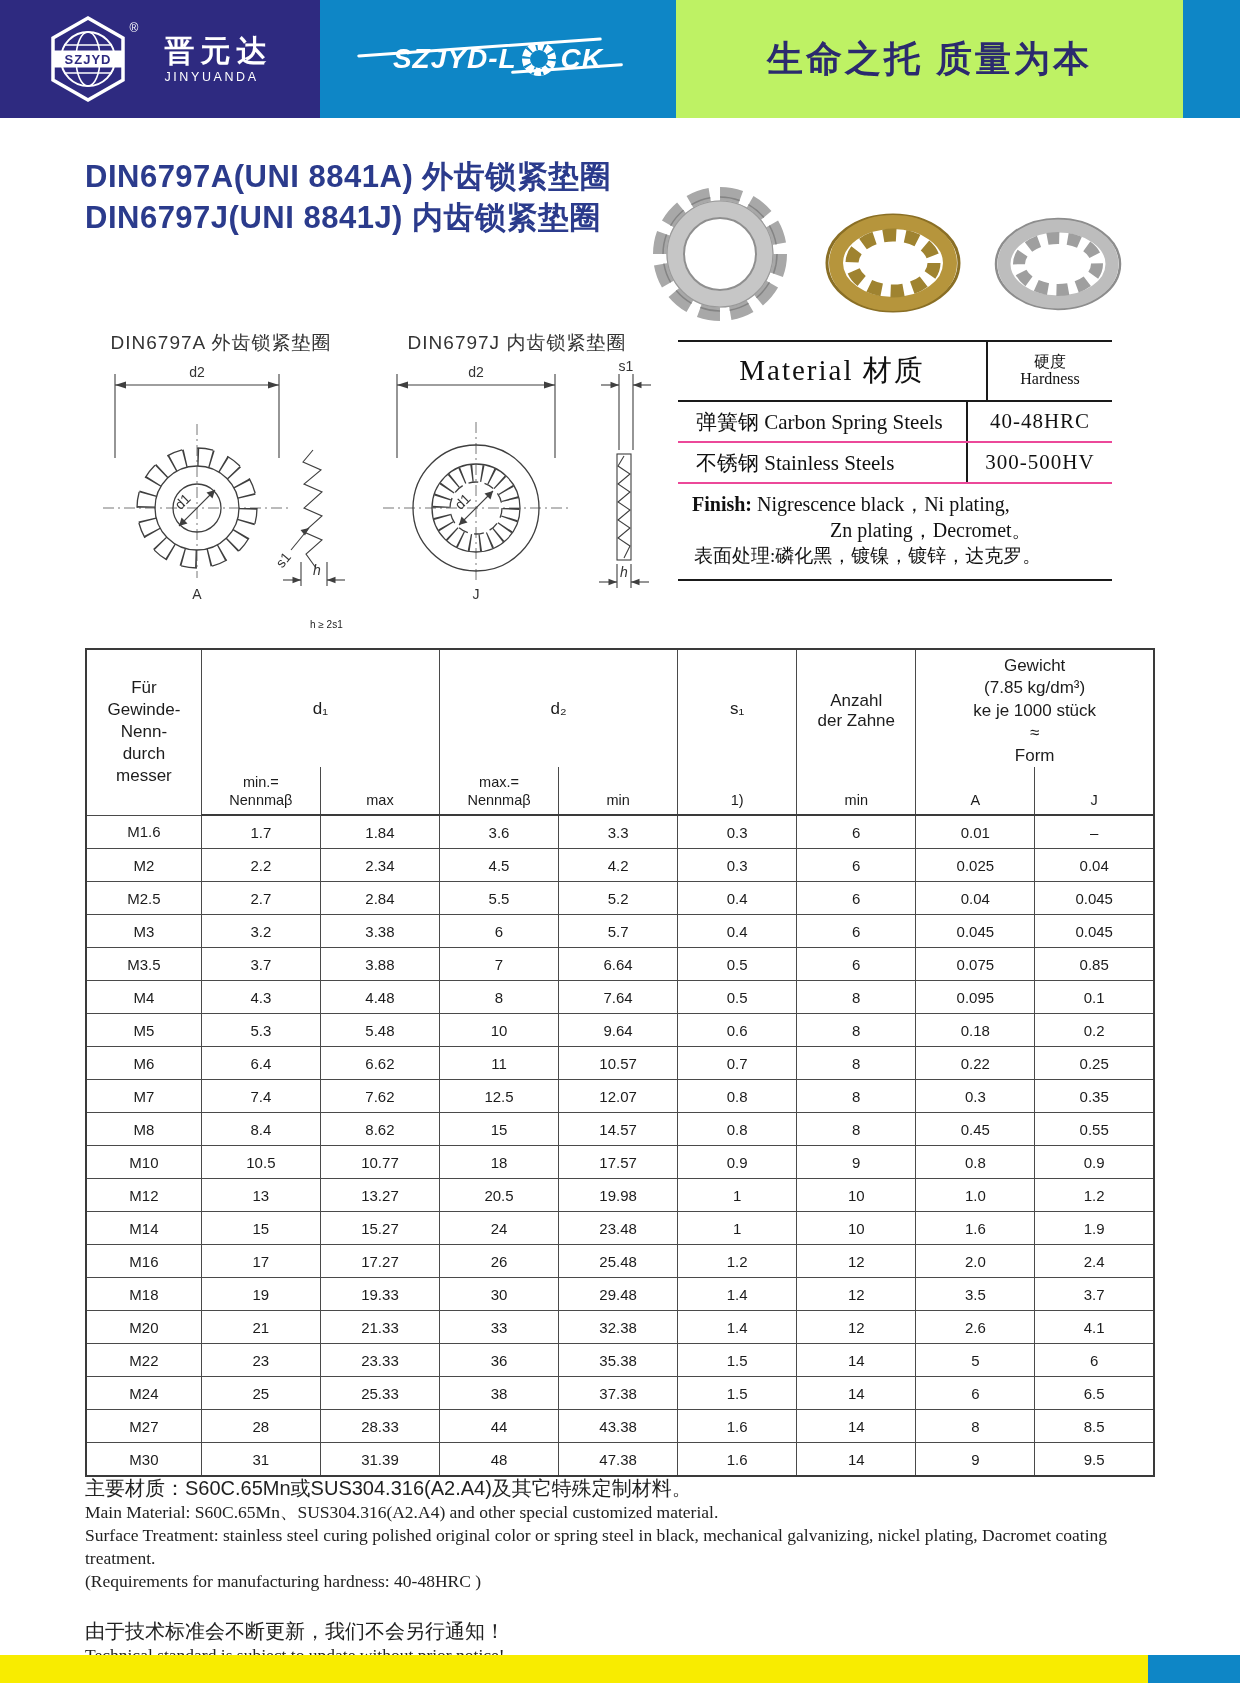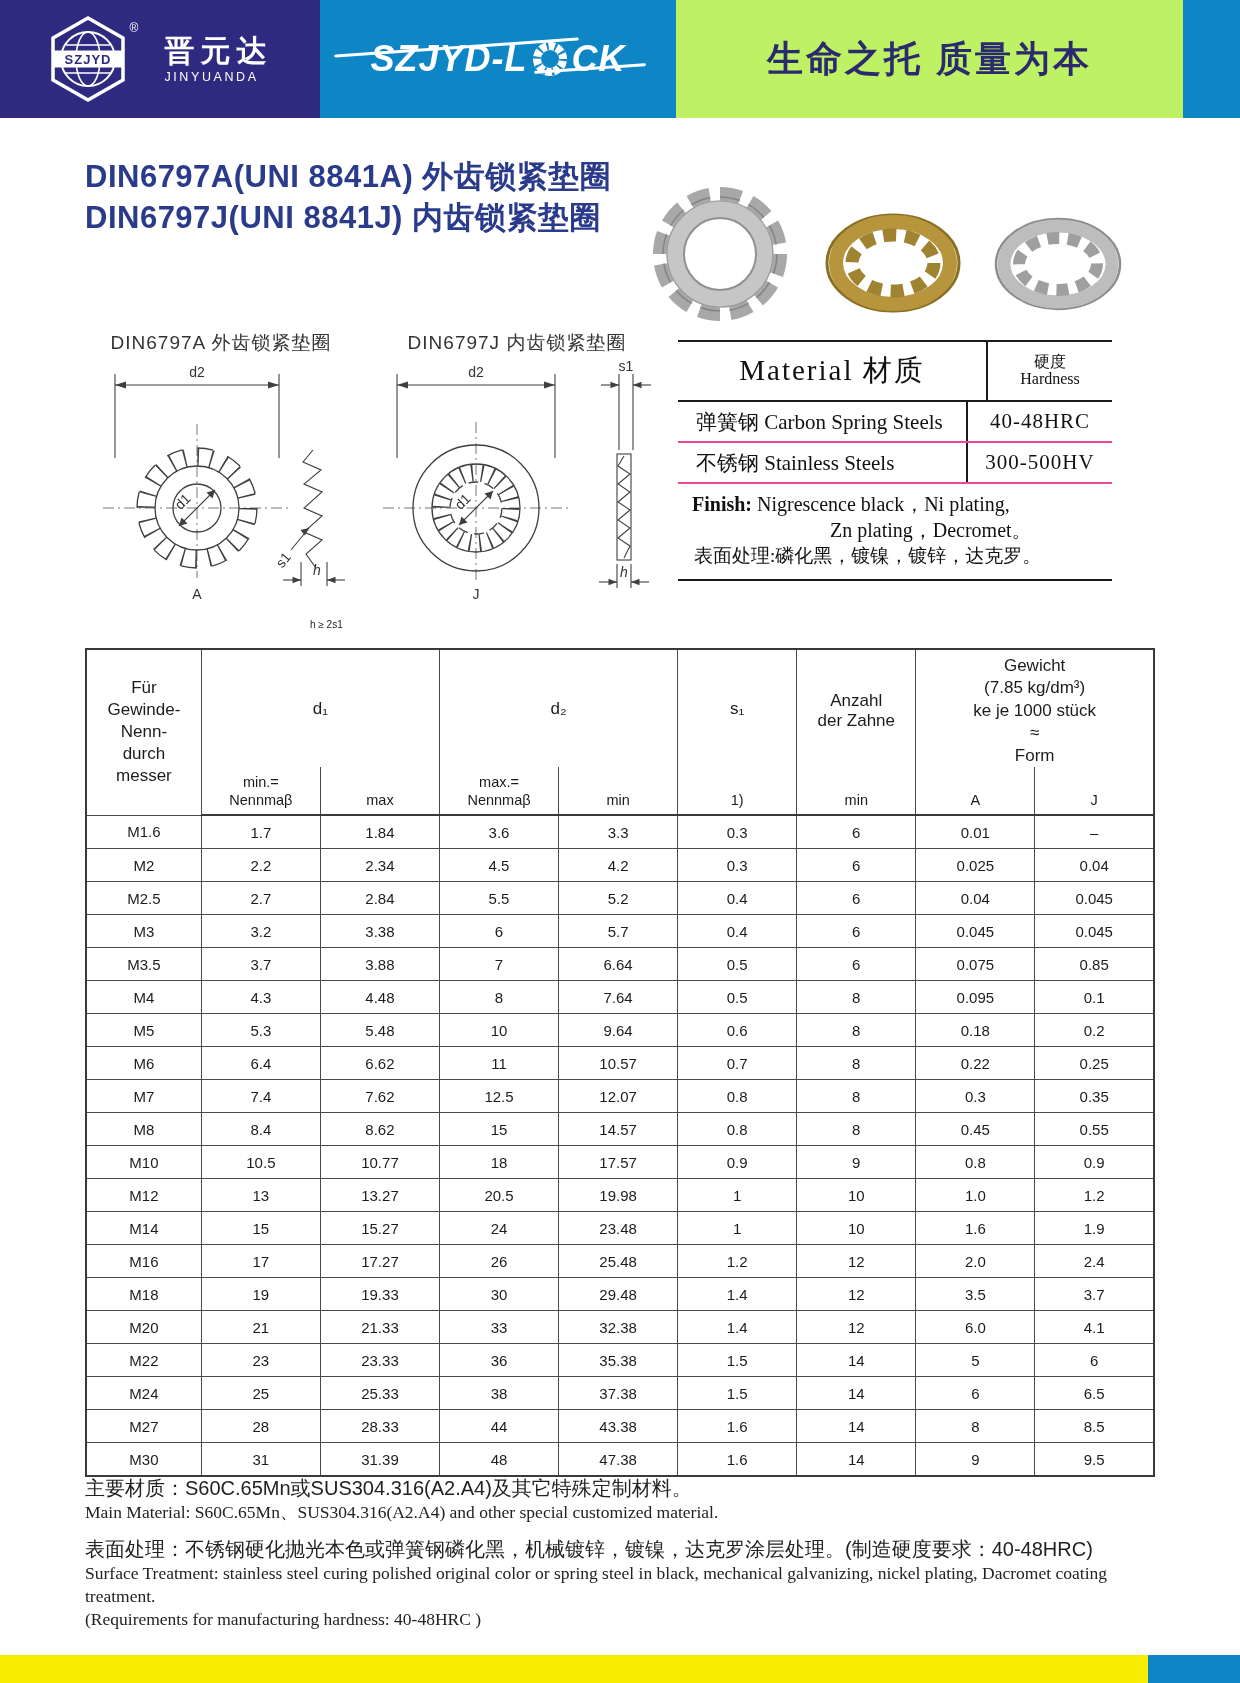--- a/index.html
+++ b/index.html
@@ -11,21 +11,21 @@
   .h-navy{width:320px;background:#2e2a80;display:flex;align-items:center;justify-content:center;gap:14px;}
   .h-blue1{width:356px;background:#0e86c6;display:flex;align-items:center;justify-content:center;}
   .h-yellow{width:507px;background:#bef264;display:flex;align-items:center;justify-content:center;}
   .h-blue2{flex:1;background:#0e86c6;}
   .logo-wrap{display:flex;align-items:flex-start;}
   .reg{color:#fff;font-size:12px;margin:6px 0 0 2px;}
   .logo-text{display:flex;flex-direction:column;justify-content:center;color:#fff;margin-left:12px;}
   .logo-cn{font-size:30px;font-weight:bold;letter-spacing:6px;line-height:34px;}
   .logo-en{font-size:12.5px;letter-spacing:2.6px;margin-top:2px;}
   .brand{position:relative;display:flex;align-items:center;color:#fff;
-         font-style:italic;font-weight:bold;font-size:36px;letter-spacing:1px;padding:0 10px;}
+         font-style:italic;font-weight:bold;font-size:28px;letter-spacing:1px;padding:0 10px;}
   .swoosh{position:absolute;background:#fff;height:3px;border-radius:2px;}
   .sw1{top:8px;left:-26px;width:245px;transform:rotate(-4deg);}
   .sw2{bottom:10px;right:-10px;width:112px;transform:rotate(-4deg);}
   .slogan{font-size:36px;font-weight:bold;color:#2b2a6e;letter-spacing:3px;}
 
   
   .title{position:absolute;left:85px;top:156px;color:#2b3b8c;font-weight:bold;
          font-size:31px;line-height:41px;letter-spacing:0.5px;}
 
   
@@ -469,21 +469,21 @@
             <td>3.7</td>
           </tr>
           <tr>
             <td>M20</td>
             <td>21</td>
             <td>21.33</td>
             <td>33</td>
             <td>32.38</td>
             <td>1.4</td>
             <td>12</td>
-            <td>6.0</td>
+            <td>2.6</td>
             <td>4.1</td>
           </tr>
           <tr>
             <td>M22</td>
             <td>23</td>
             <td>23.33</td>
             <td>36</td>
             <td>35.38</td>
             <td>1.5</td>
             <td>14</td>
@@ -523,21 +523,20 @@
             <td>9</td>
             <td>9.5</td>
           </tr>
         </tbody>
     </table>
   </div>
 
   <div class="notes">
     <div class="n-cn">主要材质：S60C.65Mn或SUS304.316(A2.A4)及其它特殊定制材料。</div>
     <div class="n-en">Main Material: S60C.65Mn、SUS304.316(A2.A4) and other special customized material.</div>
-    <div class="n-cn gap14">表面处理：不锈钢硬化抛光本色或弹簧钢磷化黑，机械镀锌，镀镍，达克罗涂层处理。(制造硬度要求：40-48HRC)</div>
     <div class="n-en">Surface Treatment: stainless steel curing polished original color or spring steel in black, mechanical galvanizing, nickel plating, Dacromet coating treatment.</div>
     <div class="n-en">(Requirements for manufacturing hardness: 40-48HRC )</div>
     <div class="n-cn gap26">由于技术标准会不断更新，我们不会另行通知！</div>
     <div class="n-en">Technical standard is subject to update without prior notice!</div>
   </div>
 
   <div class="footer">
     <div class="f-yellow"></div>
     <div class="f-blue"></div>
   </div>

